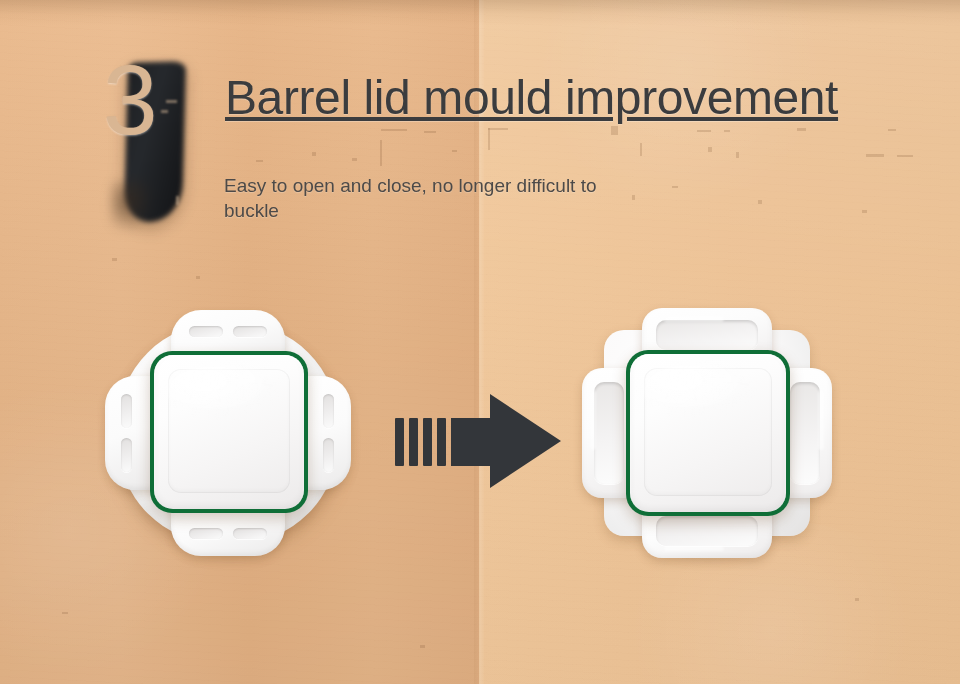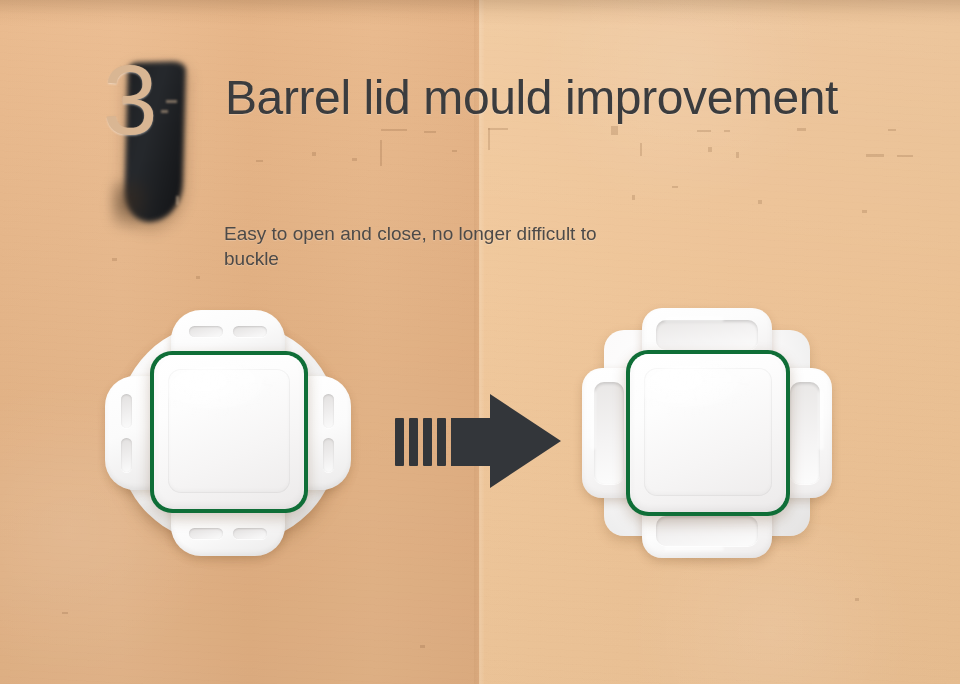--- a/index.html
+++ b/index.html
@@ -77,27 +77,27 @@
   }
   .blob-nick {
     position:absolute; z-index:7; background:rgba(205,176,148,.55); filter:blur(1px);
   }
 
   .title {
     position:absolute; left:225px; top:70px;
     font-size:48px; font-weight:400; color:#3b3c3e; white-space:nowrap;
     letter-spacing:-.4px; z-index:6;
     text-shadow:0 1px 1px rgba(255,255,255,.25);
+    text-decoration:underline;
   }
   .subtitle {
     position:absolute; left:224px; top:173px;
     font-size:19px; font-weight:400; color:#4d4a48; line-height:1.33;
     width:430px; z-index:6;
     text-shadow:0 1px 1px rgba(255,255,255,.22);
-    margin-top:48px;
   }
 
   
   .product { position:absolute; z-index:3; }
 
   
   .prod-shadow {
     position:absolute; border-radius:50%;
     background:radial-gradient(ellipse at 50% 52%, rgba(112,70,32,.30) 0%, rgba(112,70,32,.16) 48%, rgba(112,70,32,0) 72%);
     filter:blur(7px);

